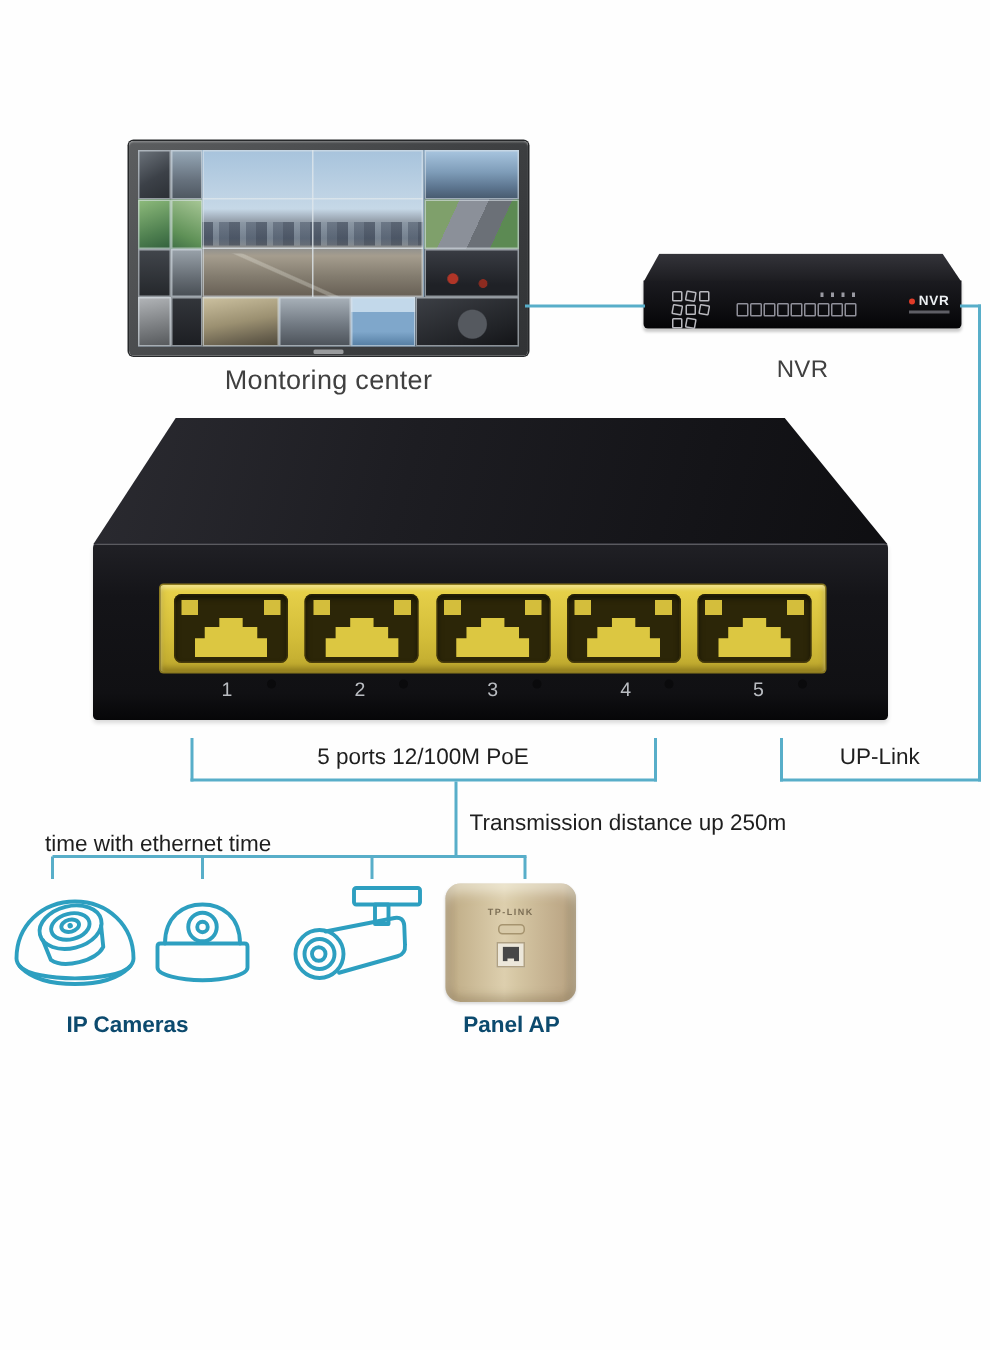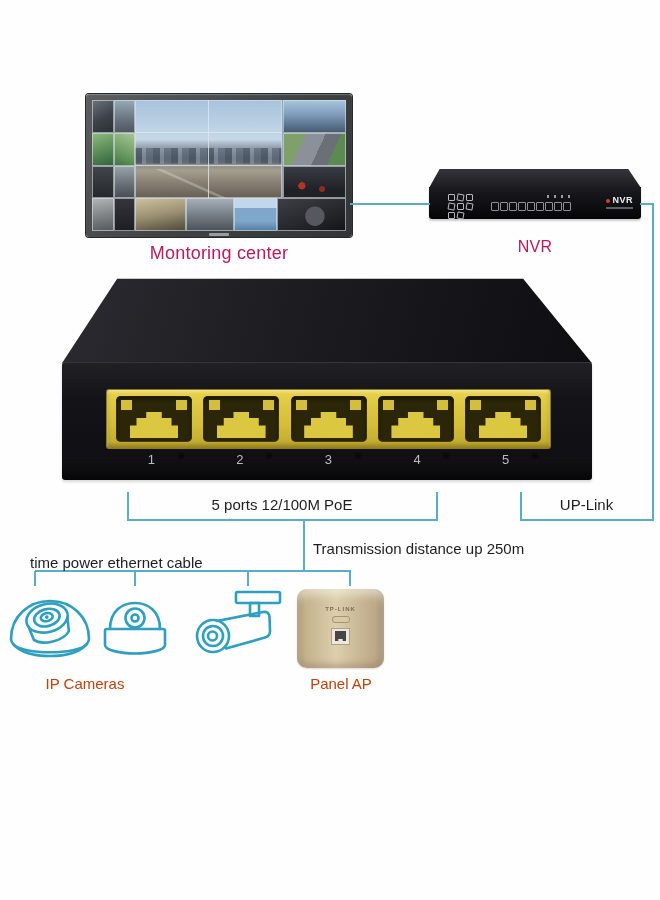--- a/index.html
+++ b/index.html
@@ -87,22 +87,22 @@
         background:linear-gradient(90deg,#d4be3c 0 17%,transparent 17% 83%,#d4be3c 83%);}
   .port::after{content:"";position:absolute;left:18%;right:18%;bottom:8%;height:58%;background:#dcc741;
         clip-path:polygon(0 100%,0 52%,14% 52%,14% 24%,34% 24%,34% 0,66% 0,66% 24%,86% 24%,86% 52%,100% 52%,100% 100%);}
   .pnum-row{position:absolute;left:107px;top:452px;width:443px;display:flex;}
   .pnum{flex:1;position:relative;text-align:center;font-size:13px;font-weight:500;color:#b9bcc1;}
   .led{position:absolute;right:12px;top:1px;width:6px;height:6px;border-radius:50%;background:#0a0a0c;}
 
   
   .note{position:absolute;font-size:15px;color:#1e1e1e;white-space:nowrap;}
   .ctr{text-align:center;}
-  .title-label{position:absolute;font-size:18px;font-weight:500;color:#be185d;text-align:center;letter-spacing:.2px;}
-  .dev-label{position:absolute;font-size:15px;color:#c2410c;text-align:center;}
+  .title-label{position:absolute;font-size:18px;font-weight:500;color:#404040;text-align:center;letter-spacing:.2px;}
+  .dev-label{position:absolute;font-size:15px;color:#0c4a6e;text-align:center;font-weight:bold;}
 
   
   .cam-icon{position:absolute;}
   .cam-icon path,.cam-icon circle,.cam-icon ellipse,.cam-icon rect
       {fill:none;stroke:#2d9fc0;stroke-width:2.6;stroke-linejoin:round;stroke-linecap:round;}
   .cam-icon .fill{fill:#2d9fc0;stroke:none;}
 
   
   .ap{position:absolute;left:297px;top:589px;width:87px;height:79px;border-radius:10px;
       background:linear-gradient(90deg,#a8936f 0%,#c4b28d 10%,#ddcfae 45%,#d5c6a3 55%,#bda887 90%,#9c8a6b 100%);
@@ -210,21 +210,21 @@
   <div class="pnum-row">
     <div class="pnum"><span>1</span><span class="led"></span></div>
     <div class="pnum"><span>2</span><span class="led"></span></div>
     <div class="pnum"><span>3</span><span class="led"></span></div>
     <div class="pnum"><span>4</span><span class="led"></span></div>
     <div class="pnum"><span>5</span><span class="led"></span></div>
   </div>
 
   <div class="note ctr" style="left:127px;top:496px;width:310px;">5 ports 12/100M PoE</div>
   <div class="note ctr" style="left:520px;top:496px;width:133px;">UP-Link</div>
-  <div class="note" style="left:30px;top:554px;">time power ethernet cable</div>
+  <div class="note" style="left:30px;top:554px;">time with ethernet time</div>
   <div class="note" style="left:313px;top:540px;">Transmission distance up 250m</div>
 
   <svg class="cam-icon" style="left:8px;top:592px;" width="84" height="72" viewBox="0 0 84 72">
     <path d="M3 47 C3 25 20 9 42 9 C64 9 81 25 81 47 C81 49 80 51 78 53 C70 61 56 64 42 64 C28 64 14 61 6 53 C4 51 3 49 3 47 Z"></path>
     <path d="M5 52 C14 63 70 63 79 52"></path>
     <g transform="rotate(-14 40 30)">
       <ellipse cx="40" cy="26" rx="21" ry="14"></ellipse>
       <path d="M20 30 L22 44 C29 52 51 52 58 44 L60 30"></path>
       <ellipse cx="40" cy="25.5" rx="13" ry="8.5"></ellipse>
       <ellipse cx="40" cy="25" rx="6" ry="4"></ellipse>

